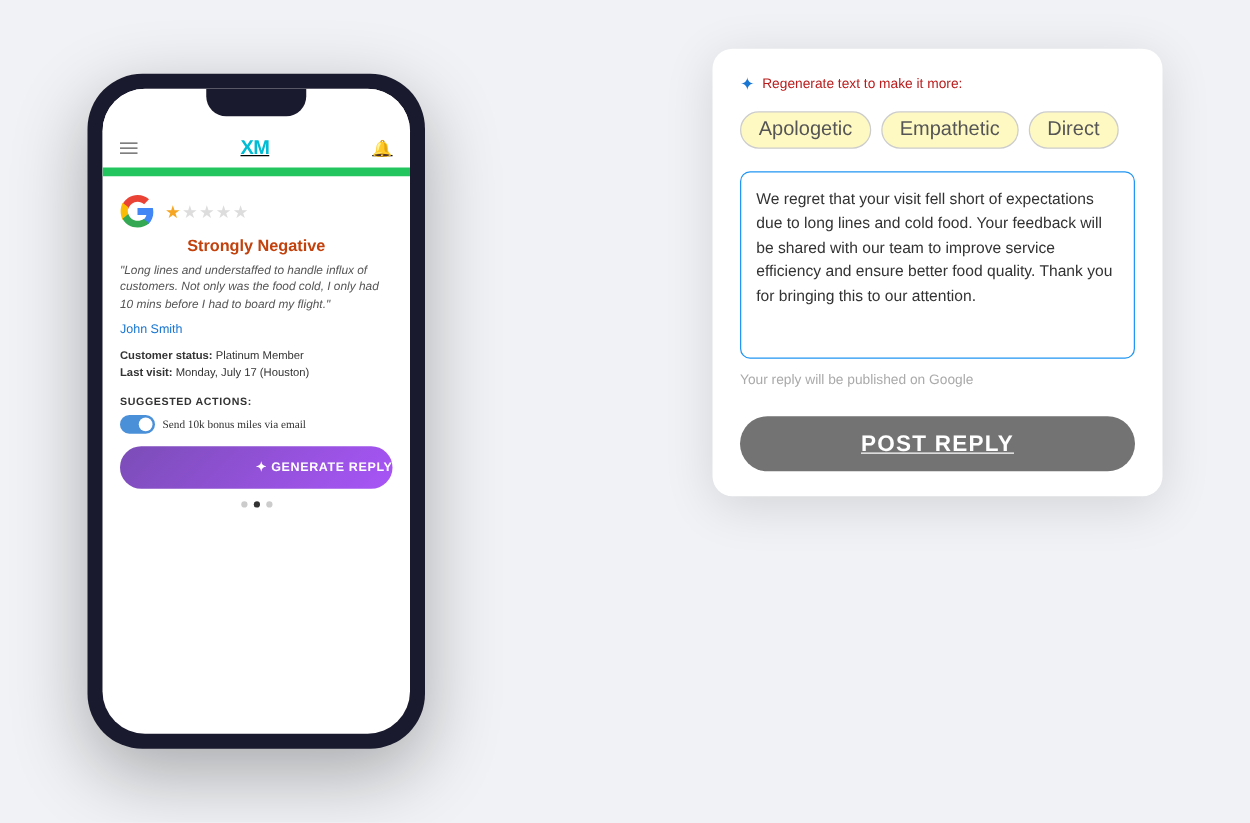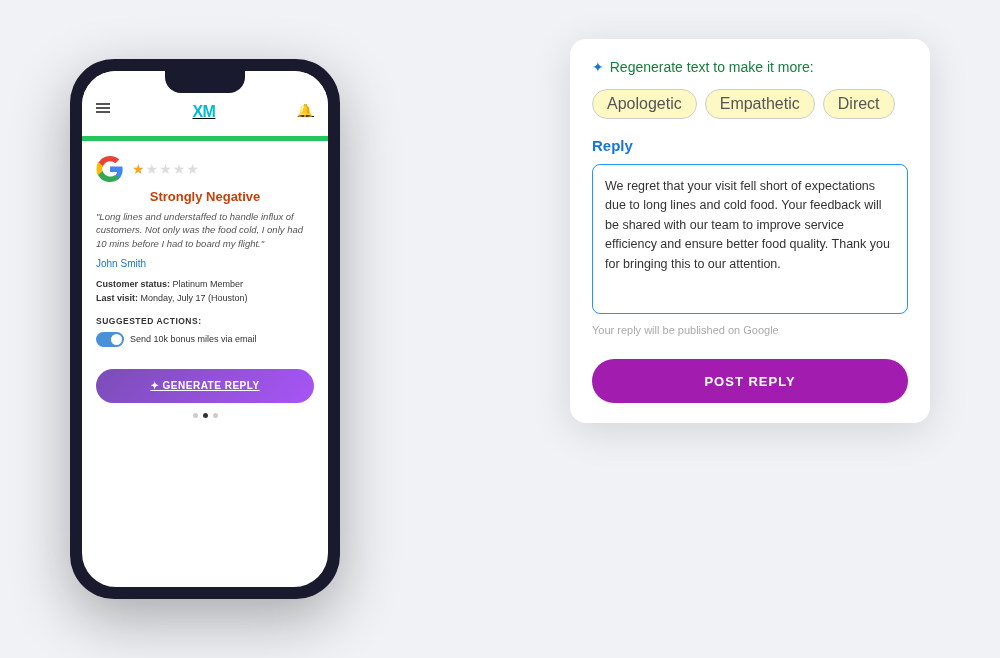--- a/index.html
+++ b/index.html
@@ -66,23 +66,24 @@
       align-items: center;
       justify-content: space-between;
       padding: 0 16px 0 14px;
       padding-top: 8px;
     }
 
     .phone-nav {
       height: 38px;
       background: #fff;
       display: flex;
+      align-items: center;
       justify-content: space-between;
       padding: 0 14px;
-      border-bottom: 5px solid #22c55e;
+      border-bottom: 7px solid #22c55e;
       text-decoration: underline;
     }
 
     .xm-logo {
       font-size: 16px;
       font-weight: 900;
       color: #00bcd4;
       letter-spacing: -0.5px;
     }
 
@@ -142,21 +143,21 @@
       color: #333;
       line-height: 1.6;
       margin-bottom: 10px;
     }
 
     .customer-info strong {
       font-weight: 700;
     }
 
     .suggested-actions {
-      margin-bottom: 22px;
+      margin-bottom: 10px;
     }
 
     .suggested-label {
       font-size: 8.5px;
       font-weight: 700;
       color: #333;
       letter-spacing: 0.5px;
       margin-bottom: 6px;
     }
 
@@ -181,38 +182,38 @@
       top: 2px;
       width: 11px;
       height: 11px;
       background: #fff;
       border-radius: 50%;
     }
 
     .toggle-text {
       font-size: 9px;
       color: #333;
+      font-family: Liberation Serif, serif;
     }
 
     .generate-btn {
       width: 100%;
       height: 34px;
       background: linear-gradient(135deg, #7b4db7, #a855f7);
       border-radius: 20px;
       display: flex;
       align-items: center;
-      justify-content: center;
+      justify-content: flex-end;
       gap: 5px;
       color: #fff;
       font-size: 10px;
       font-weight: 700;
       letter-spacing: 0.5px;
       cursor: pointer;
       margin-bottom: 10px;
-      text-decoration: underline;
     }
 
     .dots-row {
       display: flex;
       justify-content: center;
       gap: 5px;
     }
 
     .dot {
       width: 5px;
@@ -244,22 +245,22 @@
       gap: 6px;
       margin-bottom: 14px;
     }
 
     .spark-icon {
       color: #1976d2;
       font-size: 14px;
     }
 
     .regen-text {
-      font-size: 14px;
-      color: #15803d;
+      font-size: 11px;
+      color: #b91c1c;
     }
 
     .tone-buttons {
       display: flex;
       gap: 8px;
       margin-bottom: 18px;
     }
 
     .tone-btn {
       padding: 5px 14px;
@@ -296,30 +297,31 @@
 
     .publish-note {
       font-size: 11px;
       color: #aaa;
       margin-bottom: 23px;
     }
 
     .post-btn {
       width: 100%;
       height: 44px;
-      background: #a21caf;
+      background: #737373;
       border-radius: 24px;
       display: flex;
       align-items: center;
       justify-content: center;
       color: #fff;
-      font-size: 13px;
+      font-size: 18px;
       font-weight: 700;
       letter-spacing: 1px;
       cursor: pointer;
+      text-decoration: underline;
     }
 
     .hamburger-icon {
       display: flex;
       flex-direction: column;
       gap: 2.5px;
     }
 
     .hamburger-icon span {
       width: 14px;
@@ -412,21 +414,20 @@
       <span class="spark-icon">✦</span>
       <span class="regen-text">Regenerate text to make it more:</span>
     </div>
 
     <div class="tone-buttons">
       <button class="tone-btn">Apologetic</button>
       <button class="tone-btn">Empathetic</button>
       <button class="tone-btn">Direct</button>
     </div>
 
-    <div class="reply-label">Reply</div>
 
     <textarea class="reply-textarea" style="">We regret that your visit fell short of expectations due to long lines and cold food. Your feedback will be shared with our team to improve service efficiency and ensure better food quality. Thank you for bringing this to our attention.</textarea>
 
     <div class="publish-note">Your reply will be published on Google</div>
 
     <div class="post-btn">
       <span>POST REPLY</span>
     </div>
 
   </div>

